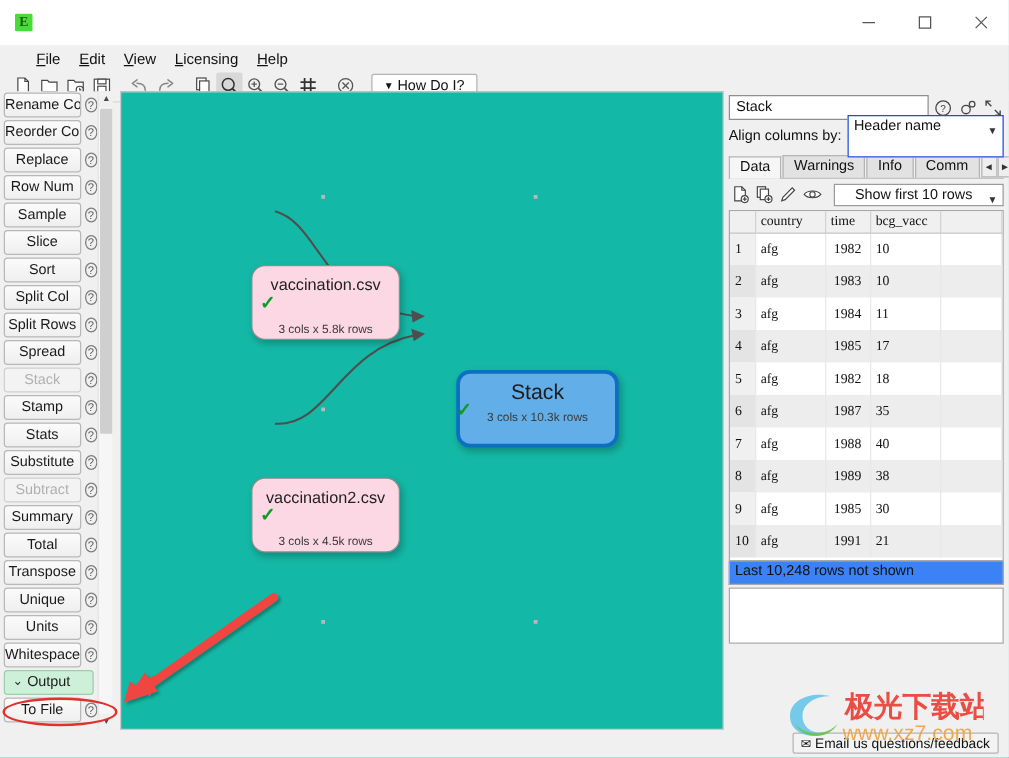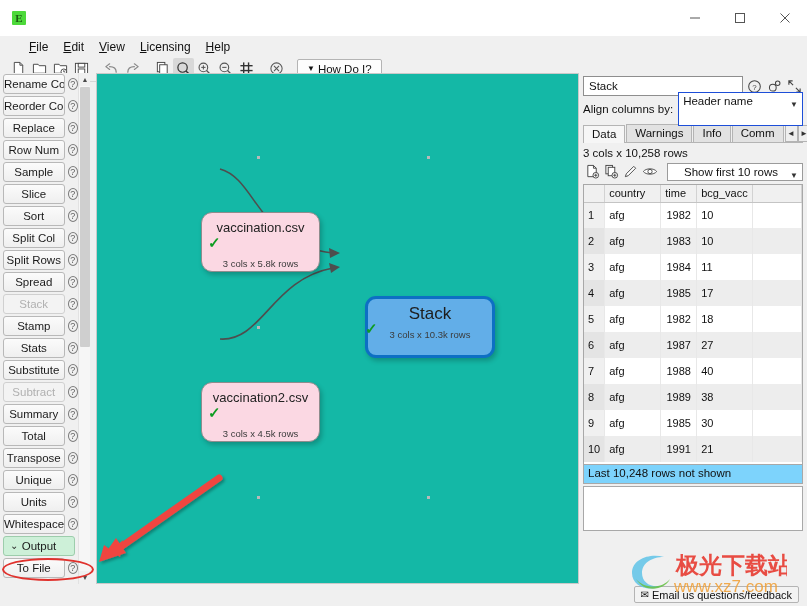--- a/index.html
+++ b/index.html
@@ -162,41 +162,41 @@
   .dtool { width:19px; height:18px; display:flex; align-items:center; justify-content:center; color:#3a3a3a; }
   .showsel {
     margin-left:8px; flex:1; height:18px; background:#fff; border:1px solid #9b9b9b;
     font-size:11.5px; padding:0 16px; line-height:16px; position:relative; color:#111;
   }
   .showsel .dd { position:absolute; right:4px; top:4px; font-size:8px; color:#333; }
 
   .grid {
     margin-top:3px; background:#fff; border:1px solid #a8a8a8; height:281px; overflow:hidden;
   }
-  table.dt { border-collapse:collapse; width:100%; font-size:11px; }
+  table.dt { border-collapse:collapse; width:100%; font-size:11px;font-family:Liberation Serif, serif; }
   table.dt th {
     background:#f0f0f0; border-right:1px solid #d2d2d2; border-bottom:1px solid #c4c4c4;
     font-weight:normal; text-align:left; padding:2px 4px; height:17px; color:#111;
   }
   table.dt td {
     padding:2px 4px; height:26px; border-right:1px solid #e8e8e8; color:#111;
     vertical-align:middle;
   }
   table.dt tr.alt td { background:#ededed; }
   table.dt tr.alt td.rn { background:#e4e4e4; }
   td.rn, th.rn {
     background:#f0f0f0; width:20px; text-align:left; padding-left:3px;
     border-right:1px solid #d2d2d2; color:#111;
   }
   th.c1, td.c1 { width:56px; }
   th.c2, td.c2 { width:36px;text-align:center; }
   th.c3, td.c3 { width:56px; }
   th.pad, td.pad { border-right:none; }
   .notshown {
-    margin-top:0px; background:#7dd3fc; border:1px solid #a8a8a8; border-top:none;
+    margin-top:0px; background:#3b82f6; border:1px solid #a8a8a8; border-top:none;
     font-size:11.5px; padding:2px 4px; height:19px; color:#111;
   }
   .blankbox { margin-top:2px; background:#fff; border:1px solid #a8a8a8; height:45px; }
 
   
   .botbar { position:absolute; left:0; right:0; bottom:0; height:22px; background:#f0f0f0; }
   .email-btn {
     position:absolute; right:8px; bottom:3px; height:17px; padding:0 6px;
     background:#f3f3f3; border:1px solid #b4b4b4; border-radius:2px;
     font-size:11px; display:flex; align-items:center; color:#111;
@@ -507,21 +507,20 @@
         <div class="tab active">Data</div>
         <div class="tab">Warnings</div>
         <div class="tab">Info</div>
         <div class="tab">Comm</div>
         <div class="tabnav">
           <span>◄</span>
           <span>►</span>
         </div>
       </div>
 
-      <div class="rowcount">3 cols x 10,258 rows</div>
 
       <div class="dtools">
         <div class="dtool">
           <svg width="15" height="15" viewBox="0 0 16 16">
               <path d="M3 1.5h6l3 3v9H3z" fill="#fff" stroke="#444" stroke-width="1"></path>
               <path d="M9 1.5v3h3" fill="none" stroke="#444" stroke-width="1"></path>
               <circle cx="11.5" cy="12" r="3" fill="#fff" stroke="#444" stroke-width="1"></circle>
               <line x1="11.5" y1="10.3" x2="11.5" y2="13.7" stroke="#444" stroke-width="1"></line>
               <line x1="9.8" y1="12" x2="13.2" y2="12" stroke="#444" stroke-width="1"></line>
             </svg>
@@ -596,21 +595,21 @@
                 <td class="rn">5</td>
                 <td class="c1">afg</td>
                 <td class="c2">1982</td>
                 <td class="c3">18</td>
                 <td class="pad"></td>
               </tr>
               <tr class="alt">
                 <td class="rn">6</td>
                 <td class="c1">afg</td>
                 <td class="c2">1987</td>
-                <td class="c3">27</td>
+                <td class="c3">35</td>
                 <td class="pad"></td>
               </tr>
               <tr>
                 <td class="rn">7</td>
                 <td class="c1">afg</td>
                 <td class="c2">1988</td>
                 <td class="c3">40</td>
                 <td class="pad"></td>
               </tr>
               <tr class="alt">

